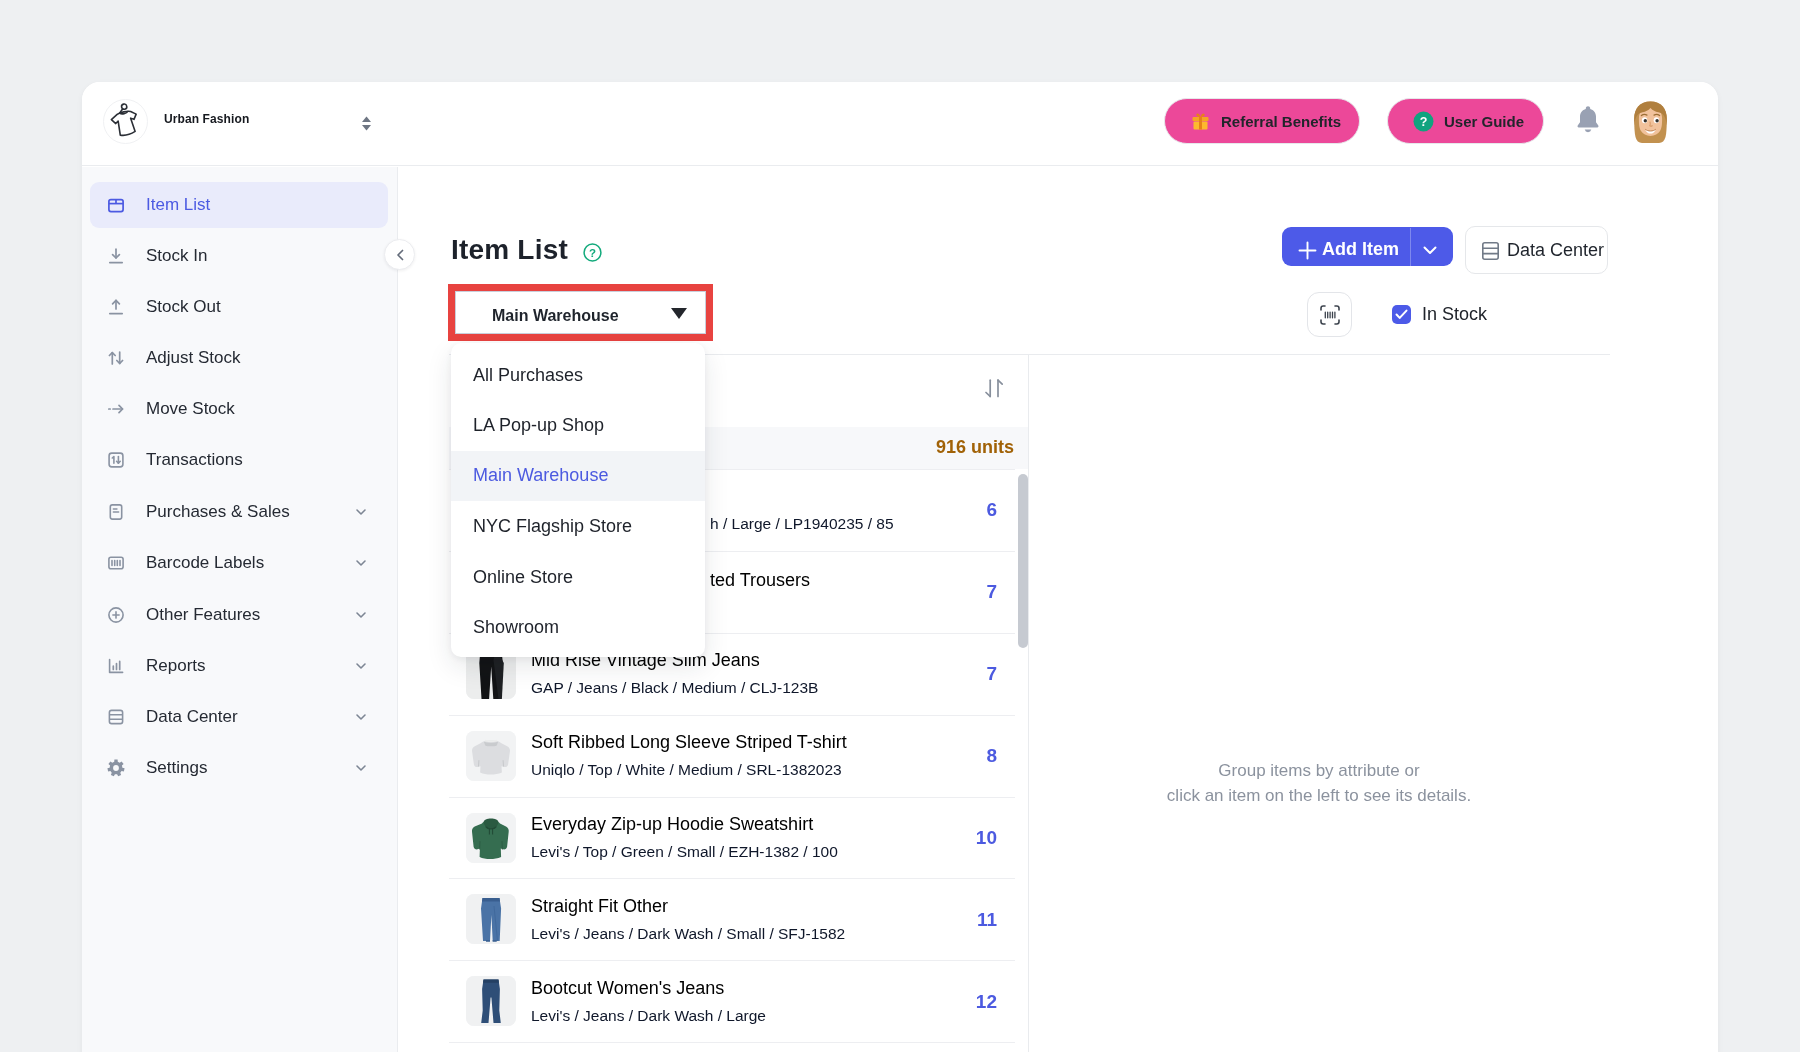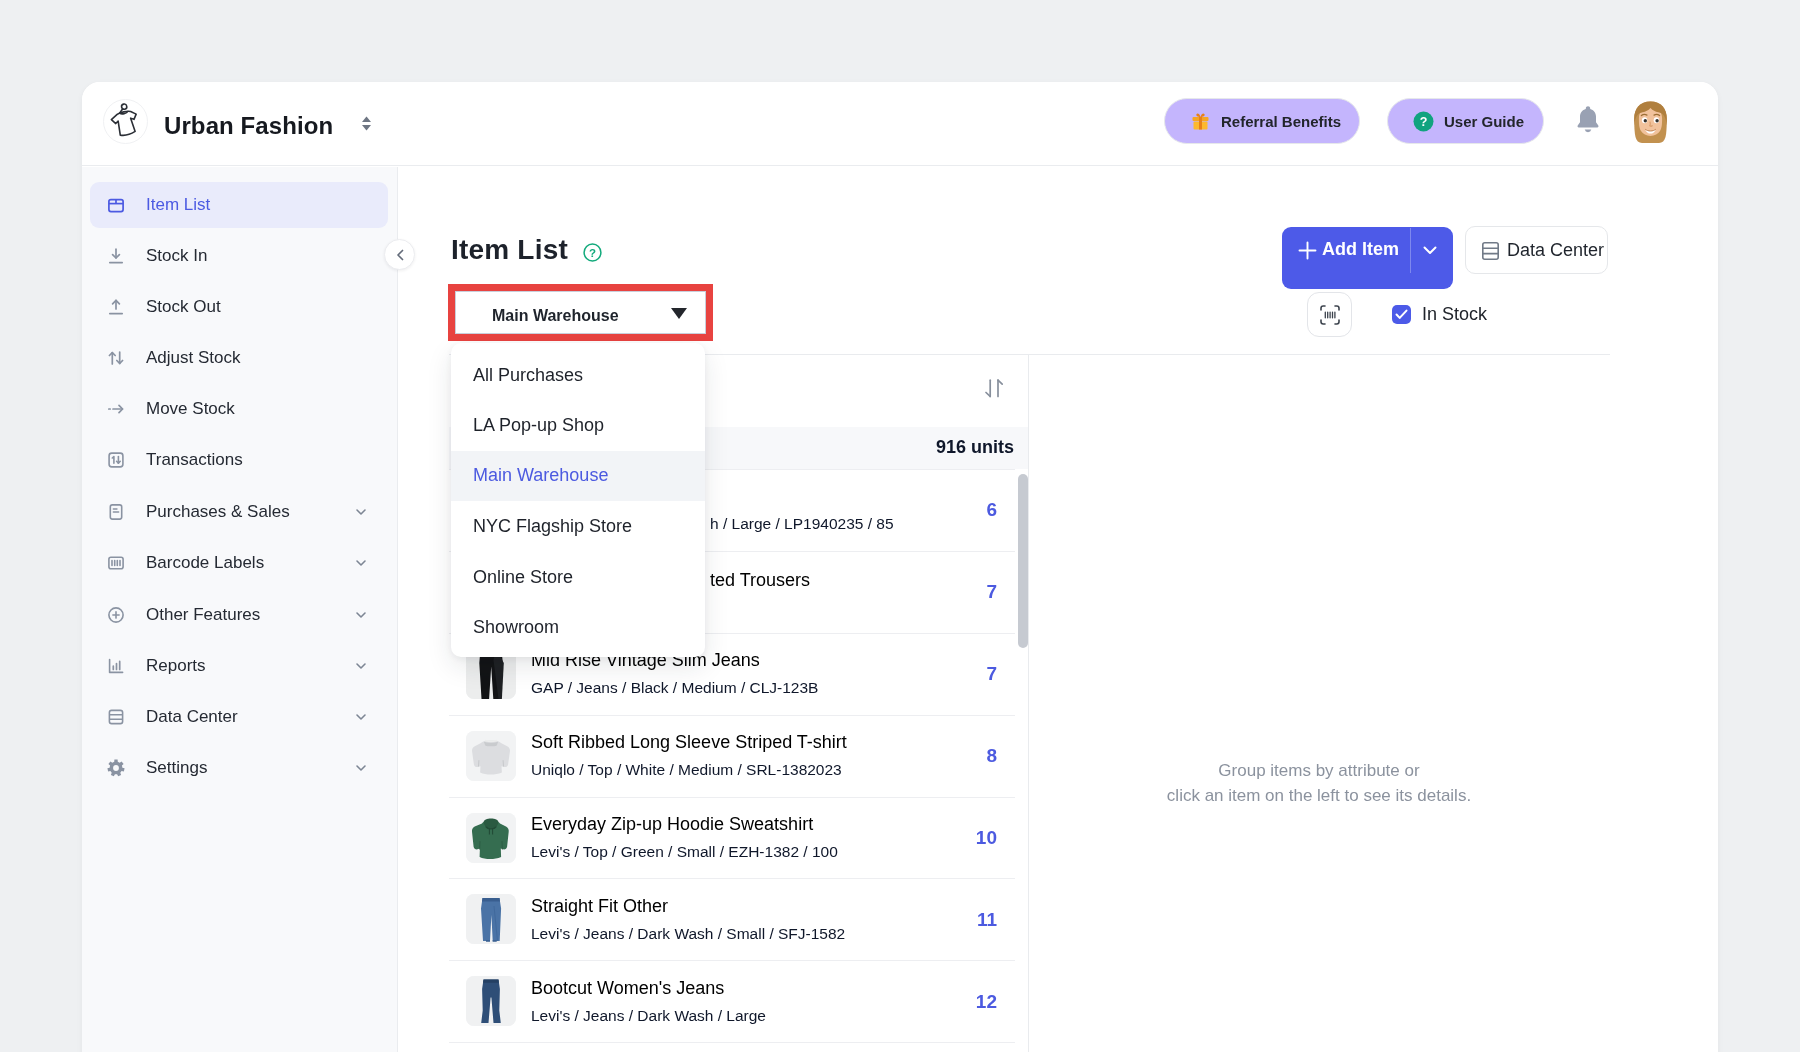--- a/index.html
+++ b/index.html
@@ -4,62 +4,62 @@
 <style>
 * { margin:0; padding:0; box-sizing:border-box; }
 html,body { width:1800px; height:1052px; overflow:hidden; }
 body { background:#eef0f2; font-family:"Liberation Sans", sans-serif; color:#20242b; }
 .card { position:absolute; left:82px; top:82px; width:1636px; height:1000px; background:#fff; border-radius:18px; box-shadow:0 2px 6px rgba(30,34,40,.05); }
 .abs { position:absolute; }
 
 
 .topbar { position:absolute; left:0; top:0; right:0; height:84px; border-bottom:1px solid #eaecef; border-radius:18px 18px 0 0; background:#fff; }
 .logo-circle { position:absolute; left:21px; top:17px; width:45px; height:45px; border-radius:50%; border:1px solid #f0f1f3; background:#fff; }
-.company { position:absolute; left:82px; top:30px; font-size:24px; font-weight:700; color:#16191f; letter-spacing:.1px; }
+.company { position:absolute; left:82px; top:30px; font-size:12px; font-weight:700; color:#16191f; letter-spacing:.1px; }
 .updown { position:absolute; left:278px; top:33px; }
-.pill { position:absolute; top:16px; height:46px; border:1px solid #e6e8eb; border-radius:23px; background:#c4b5fd; display:flex; align-items:center; font-size:15px; font-weight:700; color:#22252b; }
+.pill { position:absolute; top:16px; height:46px; border:1px solid #e6e8eb; border-radius:23px; background:#ec4899; display:flex; align-items:center; font-size:15px; font-weight:700; color:#22252b; }
 .pill-referral { left:1082px; width:196px; padding-left:26px; }
 .pill-guide { left:1305px; width:157px; padding-left:25px; }
 
 
 .sidebar { position:absolute; left:0; top:85px; width:316px; bottom:0; background:#f8f9fb; border-right:1px solid #eaecef; border-radius:0 0 0 18px; }
 .mi { position:absolute; left:0; width:316px; height:46px; }
 .mi .ic { position:absolute; left:24px; top:13px; width:20px; height:20px; }
 .mi .tx { position:absolute; left:64px; top:13px; font-size:17px; color:#252a33; }
 .mi .ch { position:absolute; left:272px; top:16px; width:14px; height:14px; }
 .mi-active { left:8px; width:298px; border-radius:9px; background:#e9ebfb; }
 .mi-active .ic { left:16px; }
 .mi-active .tx { left:56px; }
 .mi-active .tx { color:#4c5ae2; font-weight:500; }
 .collapse { position:absolute; left:302px; top:157px; width:31px; height:31px; border-radius:50%; background:#fff; border:1px solid #ecedf0; box-shadow:0 1px 3px rgba(30,34,40,.07); z-index:5; }
 
 
 .h1 { position:absolute; left:369px; top:152px; font-size:28px; font-weight:700; color:#1d222b; letter-spacing:.2px; }
-.btn-add { position:absolute; left:1200px; top:145px; width:171px; height:62px; background:#4d5ae8; border-radius:9px; color:#fff; }
+.btn-add { position:absolute; left:1200px; top:145px; width:171px; height:39px; background:#4d5ae8; border-radius:9px; color:#fff; }
 .btn-add .lbl { position:absolute; left:40px; top:12px; font-size:18px; font-weight:700; }
 .btn-add .sep { position:absolute; left:128px; top:1px; width:1px; height:45px; background:rgba(255,255,255,.28); }
 .btn-dc { position:absolute; left:1383px; top:144px; width:143px; height:48px; background:#fff; border:1px solid #e5e7ea; border-radius:10px; }
 .btn-dc .lbl { position:absolute; left:41px; top:13px; font-size:18px; font-weight:500; color:#1f242c; }
 
 
 .redbox { position:absolute; left:366px; top:202px; width:265px; height:57px; border:7px solid #e84340; }
 .sel { position:absolute; left:0; top:0; right:0; bottom:0; background:#fff; border:1px solid #c9cfdb; }
 .sel .tx { position:absolute; left:36px; top:15px; font-size:16px; font-weight:700; color:#1f242c; }
 .sel .tri { position:absolute; right:18px; top:16px; width:0; height:0; border-left:8.5px solid transparent; border-right:8.5px solid transparent; border-top:11px solid #23262c; }
 .search { position:absolute; left:652px; top:210px; width:562px; height:44px; border:1px solid #d9dde2; border-radius:10px; background:#fff; }
 .search .ph { position:absolute; left:42px; top:11px; font-size:18px; color:#9aa2ae; }
 .scanbtn { position:absolute; left:1225px; top:210px; width:45px; height:45px; border:1px solid #e3e5e9; border-radius:12px; background:#fff; }
 .cbx { position:absolute; left:1310px; top:223px; width:19px; height:19px; border-radius:5px; background:#4c5ae8; }
 .cbx-lbl { position:absolute; left:1340px; top:222px; font-size:18px; color:#20242b; }
 
 
 .topline { position:absolute; left:367px; top:272px; width:1161px; height:1px; background:#e9ebee; }
 .vdivider { position:absolute; left:946px; top:272px; width:1px; bottom:0; background:#e9ebee; }
 .sumrow { position:absolute; left:367px; top:345px; width:579px; height:42px; background:#f7f8fa; }
-.sumrow .tx { position:absolute; right:14px; top:10px; font-size:18px; font-weight:600; color:#0f172a; }
+.sumrow .tx { position:absolute; right:14px; top:10px; font-size:18px; font-weight:600; color:#a16207; }
 .rowsep { position:absolute; left:367px; width:566px; height:1px; background:#edeef1; }
 .thumb { position:absolute; left:384px; width:50px; height:50px; border-radius:8px; background:#f4f5f7; overflow:hidden; }
 .iname { position:absolute; left:449px; font-size:18px; color:#000000; }
 .iattr { position:absolute; left:449px; font-size:15.5px; color:#0f172a; }
 .qty { position:absolute; width:60px; left:855px; text-align:right; font-size:19px; font-weight:700; color:#4c5ae0; }
 .thumbbar { position:absolute; left:936px; top:392px; width:10px; height:174px; border-radius:5px; background:#c6cad1; }
 .emptymsg { position:absolute; left:946px; top:676px; width:582px; text-align:center; font-size:17px; color:#8b929e; line-height:25px; }
 
 
 .dd { position:absolute; left:369px; top:261px; width:254px; height:314px; background:#fff; border-radius:10px; box-shadow:0 10px 26px rgba(30,35,45,.10), 0 2px 6px rgba(30,35,45,.06); z-index:10; }

